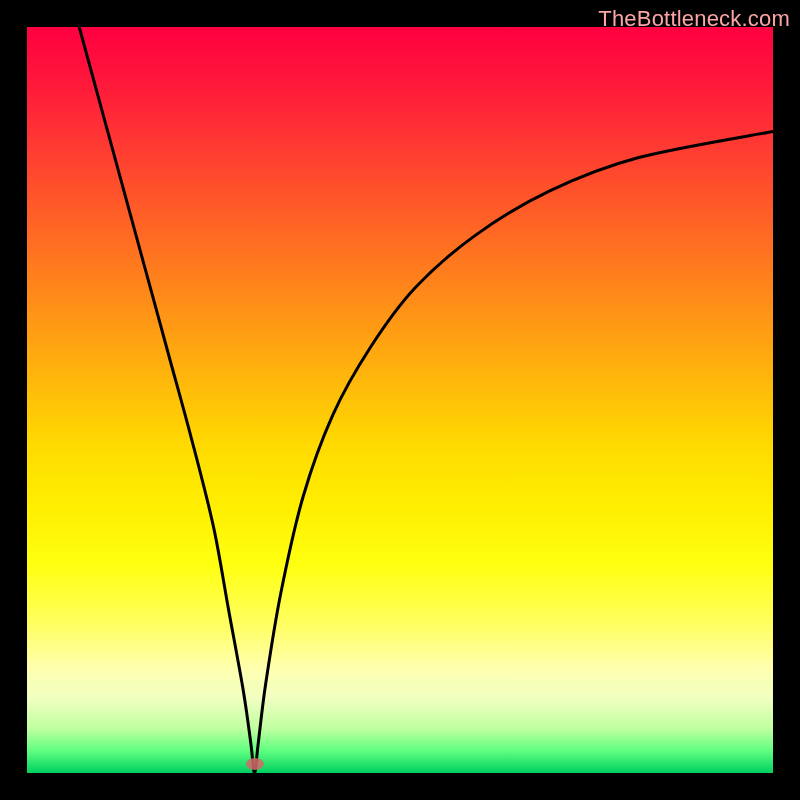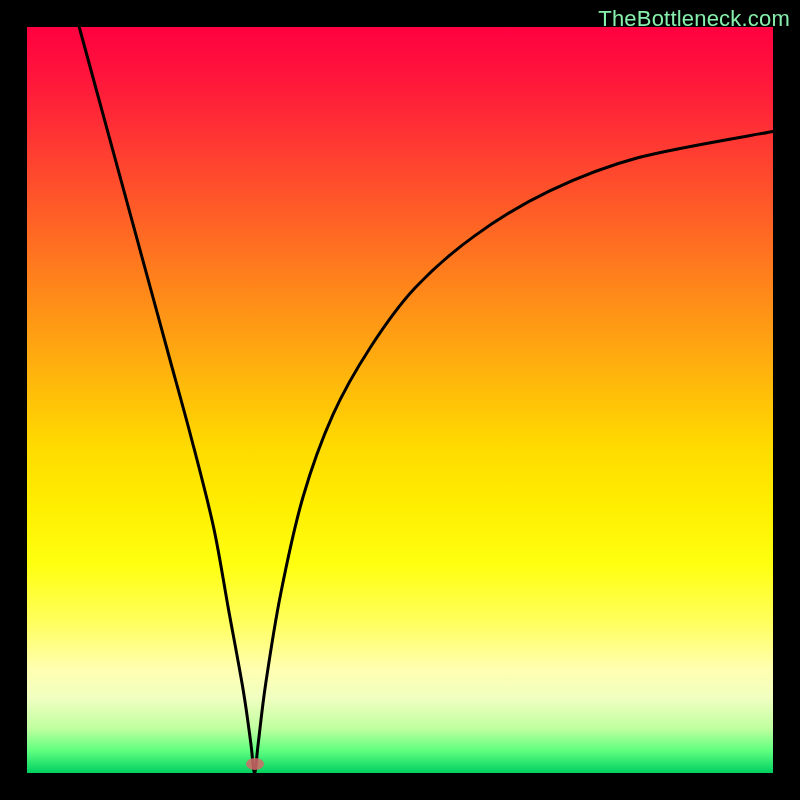--- a/index.html
+++ b/index.html
@@ -34,21 +34,21 @@
       #60ff80 97%,
       #00d060 100%
     );
   }
   .watermark {
     position: absolute;
     top: 6px;
     right: 10px;
     font-family: Arial, Helvetica, sans-serif;
     font-size: 22px;
-    color: #86efac;
+    color: #fca5a5;
     font-weight: 400;
     letter-spacing: 0.2px;
   }
   .marker {
     position: absolute;
     width: 18px;
     height: 12px;
     border-radius: 50%;
     background: #d46a6a;
     opacity: 0.85;

